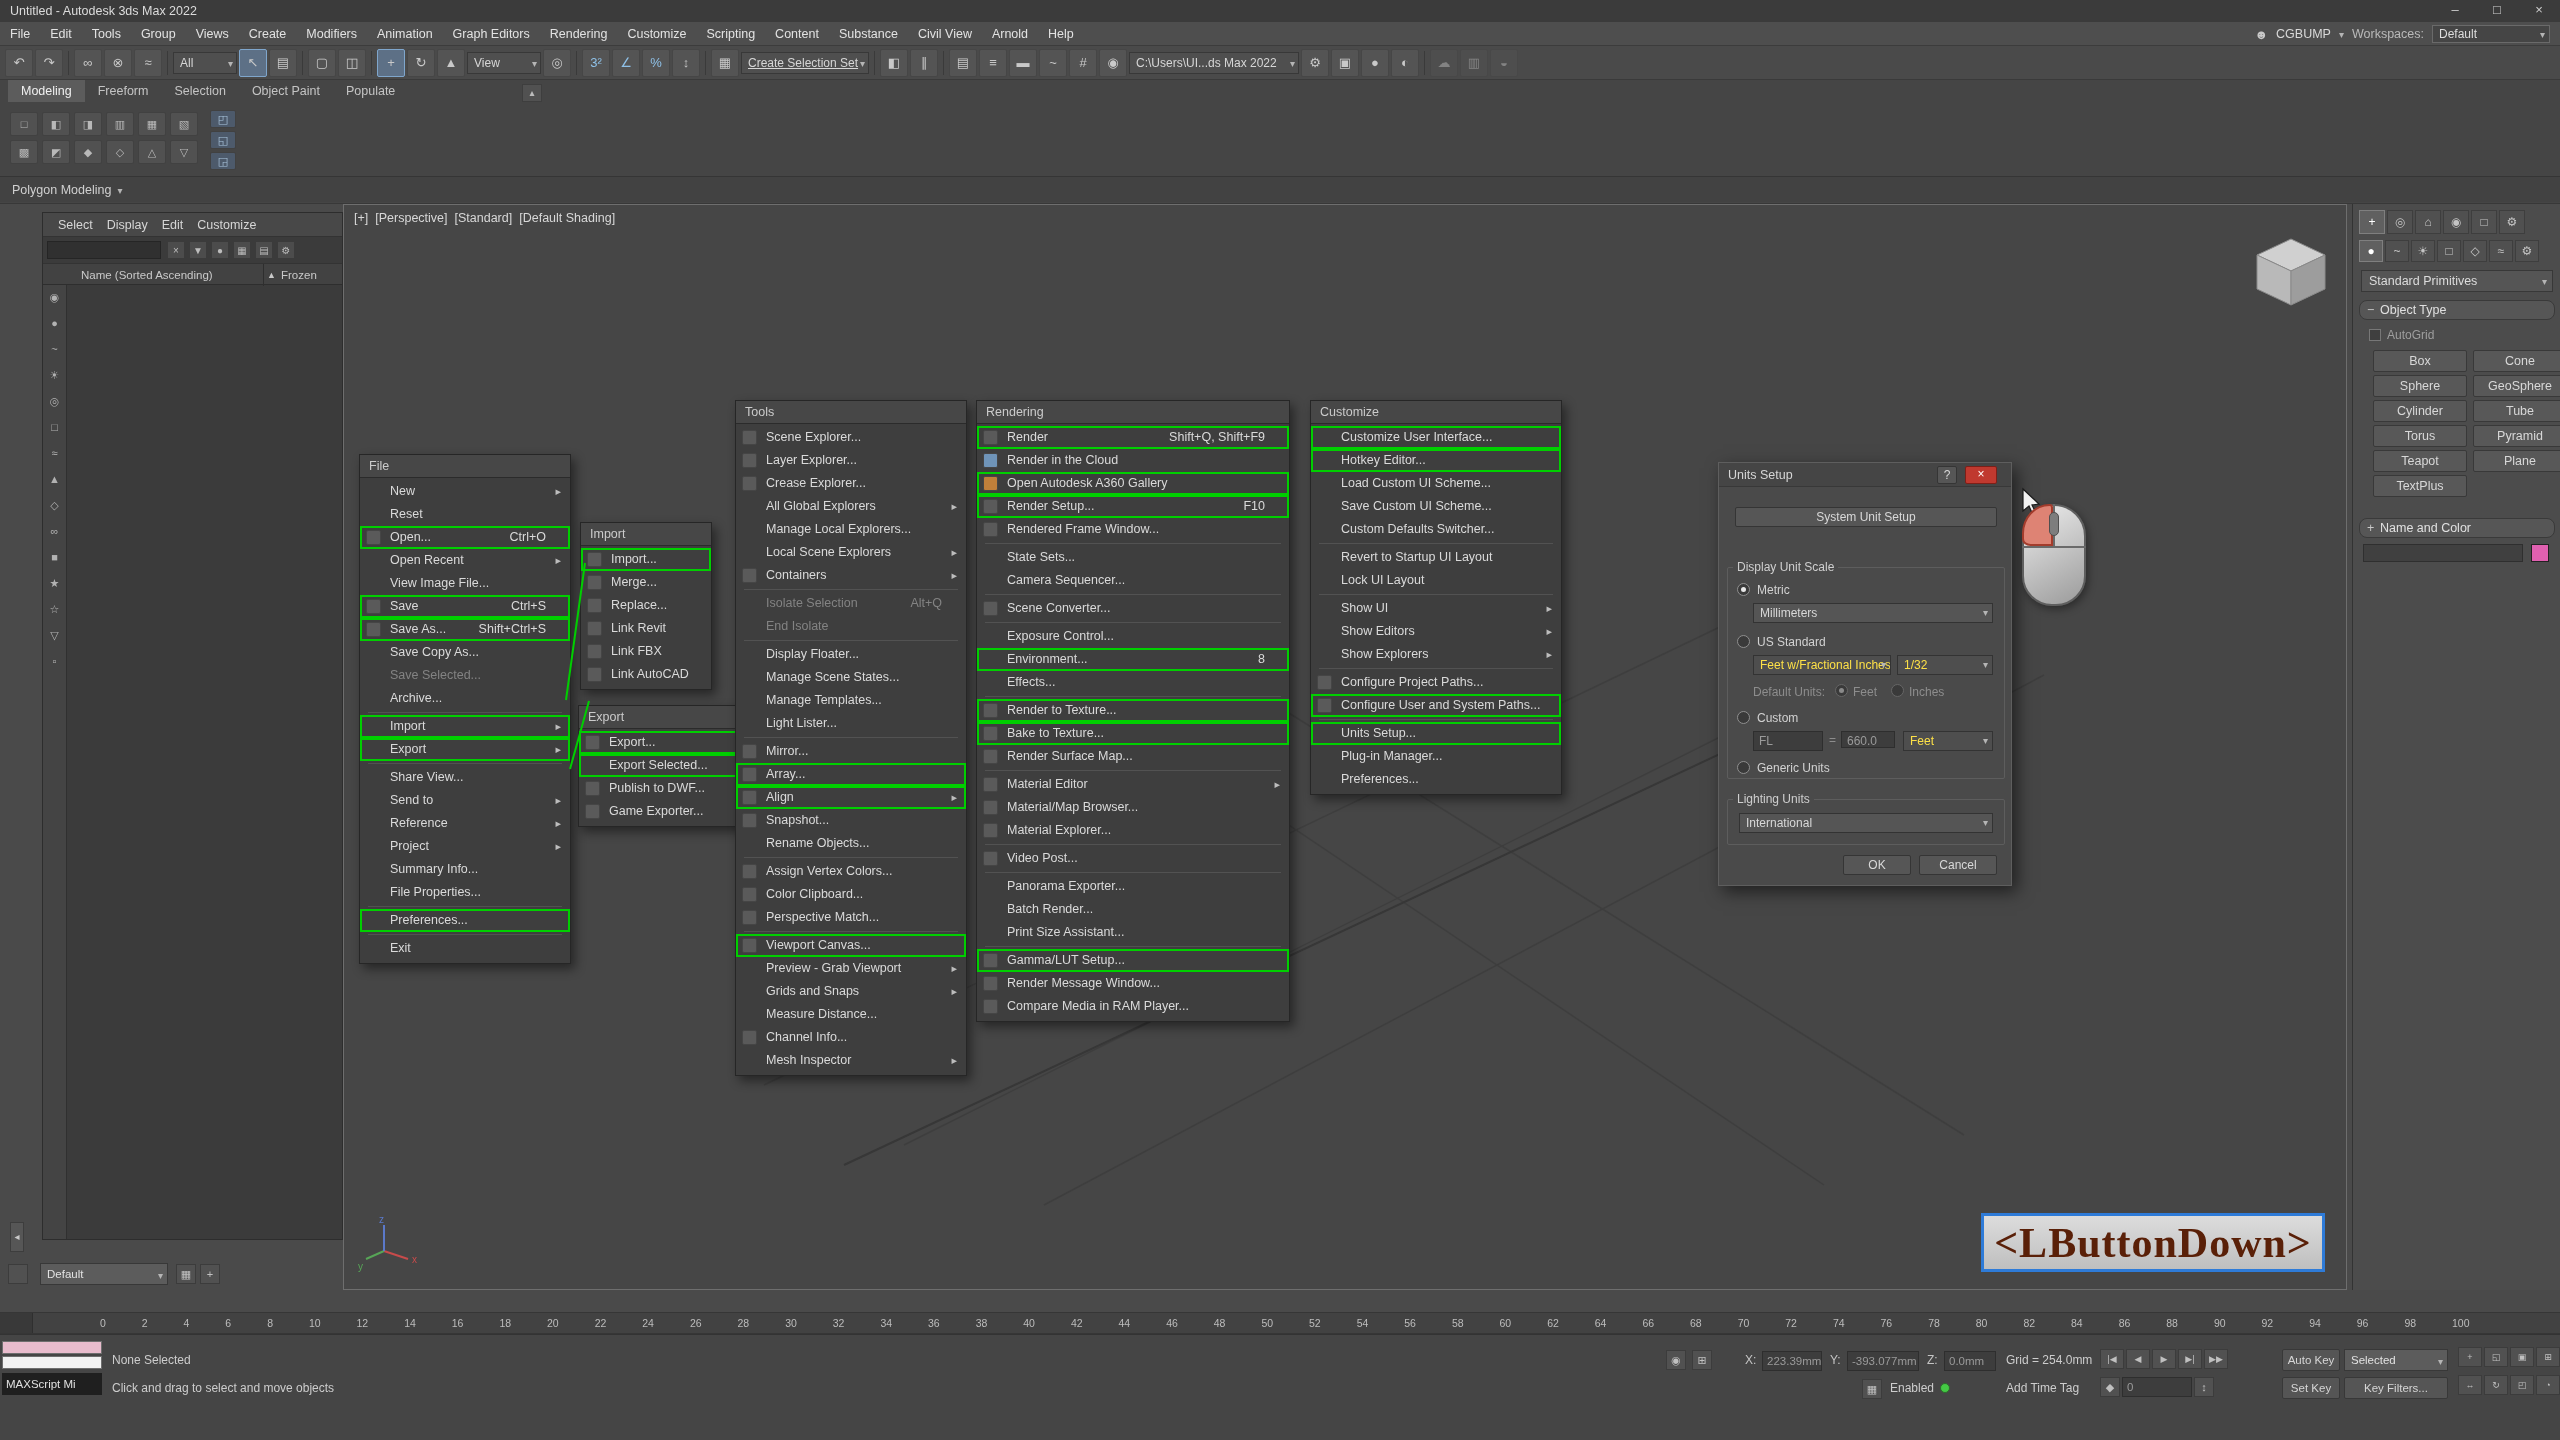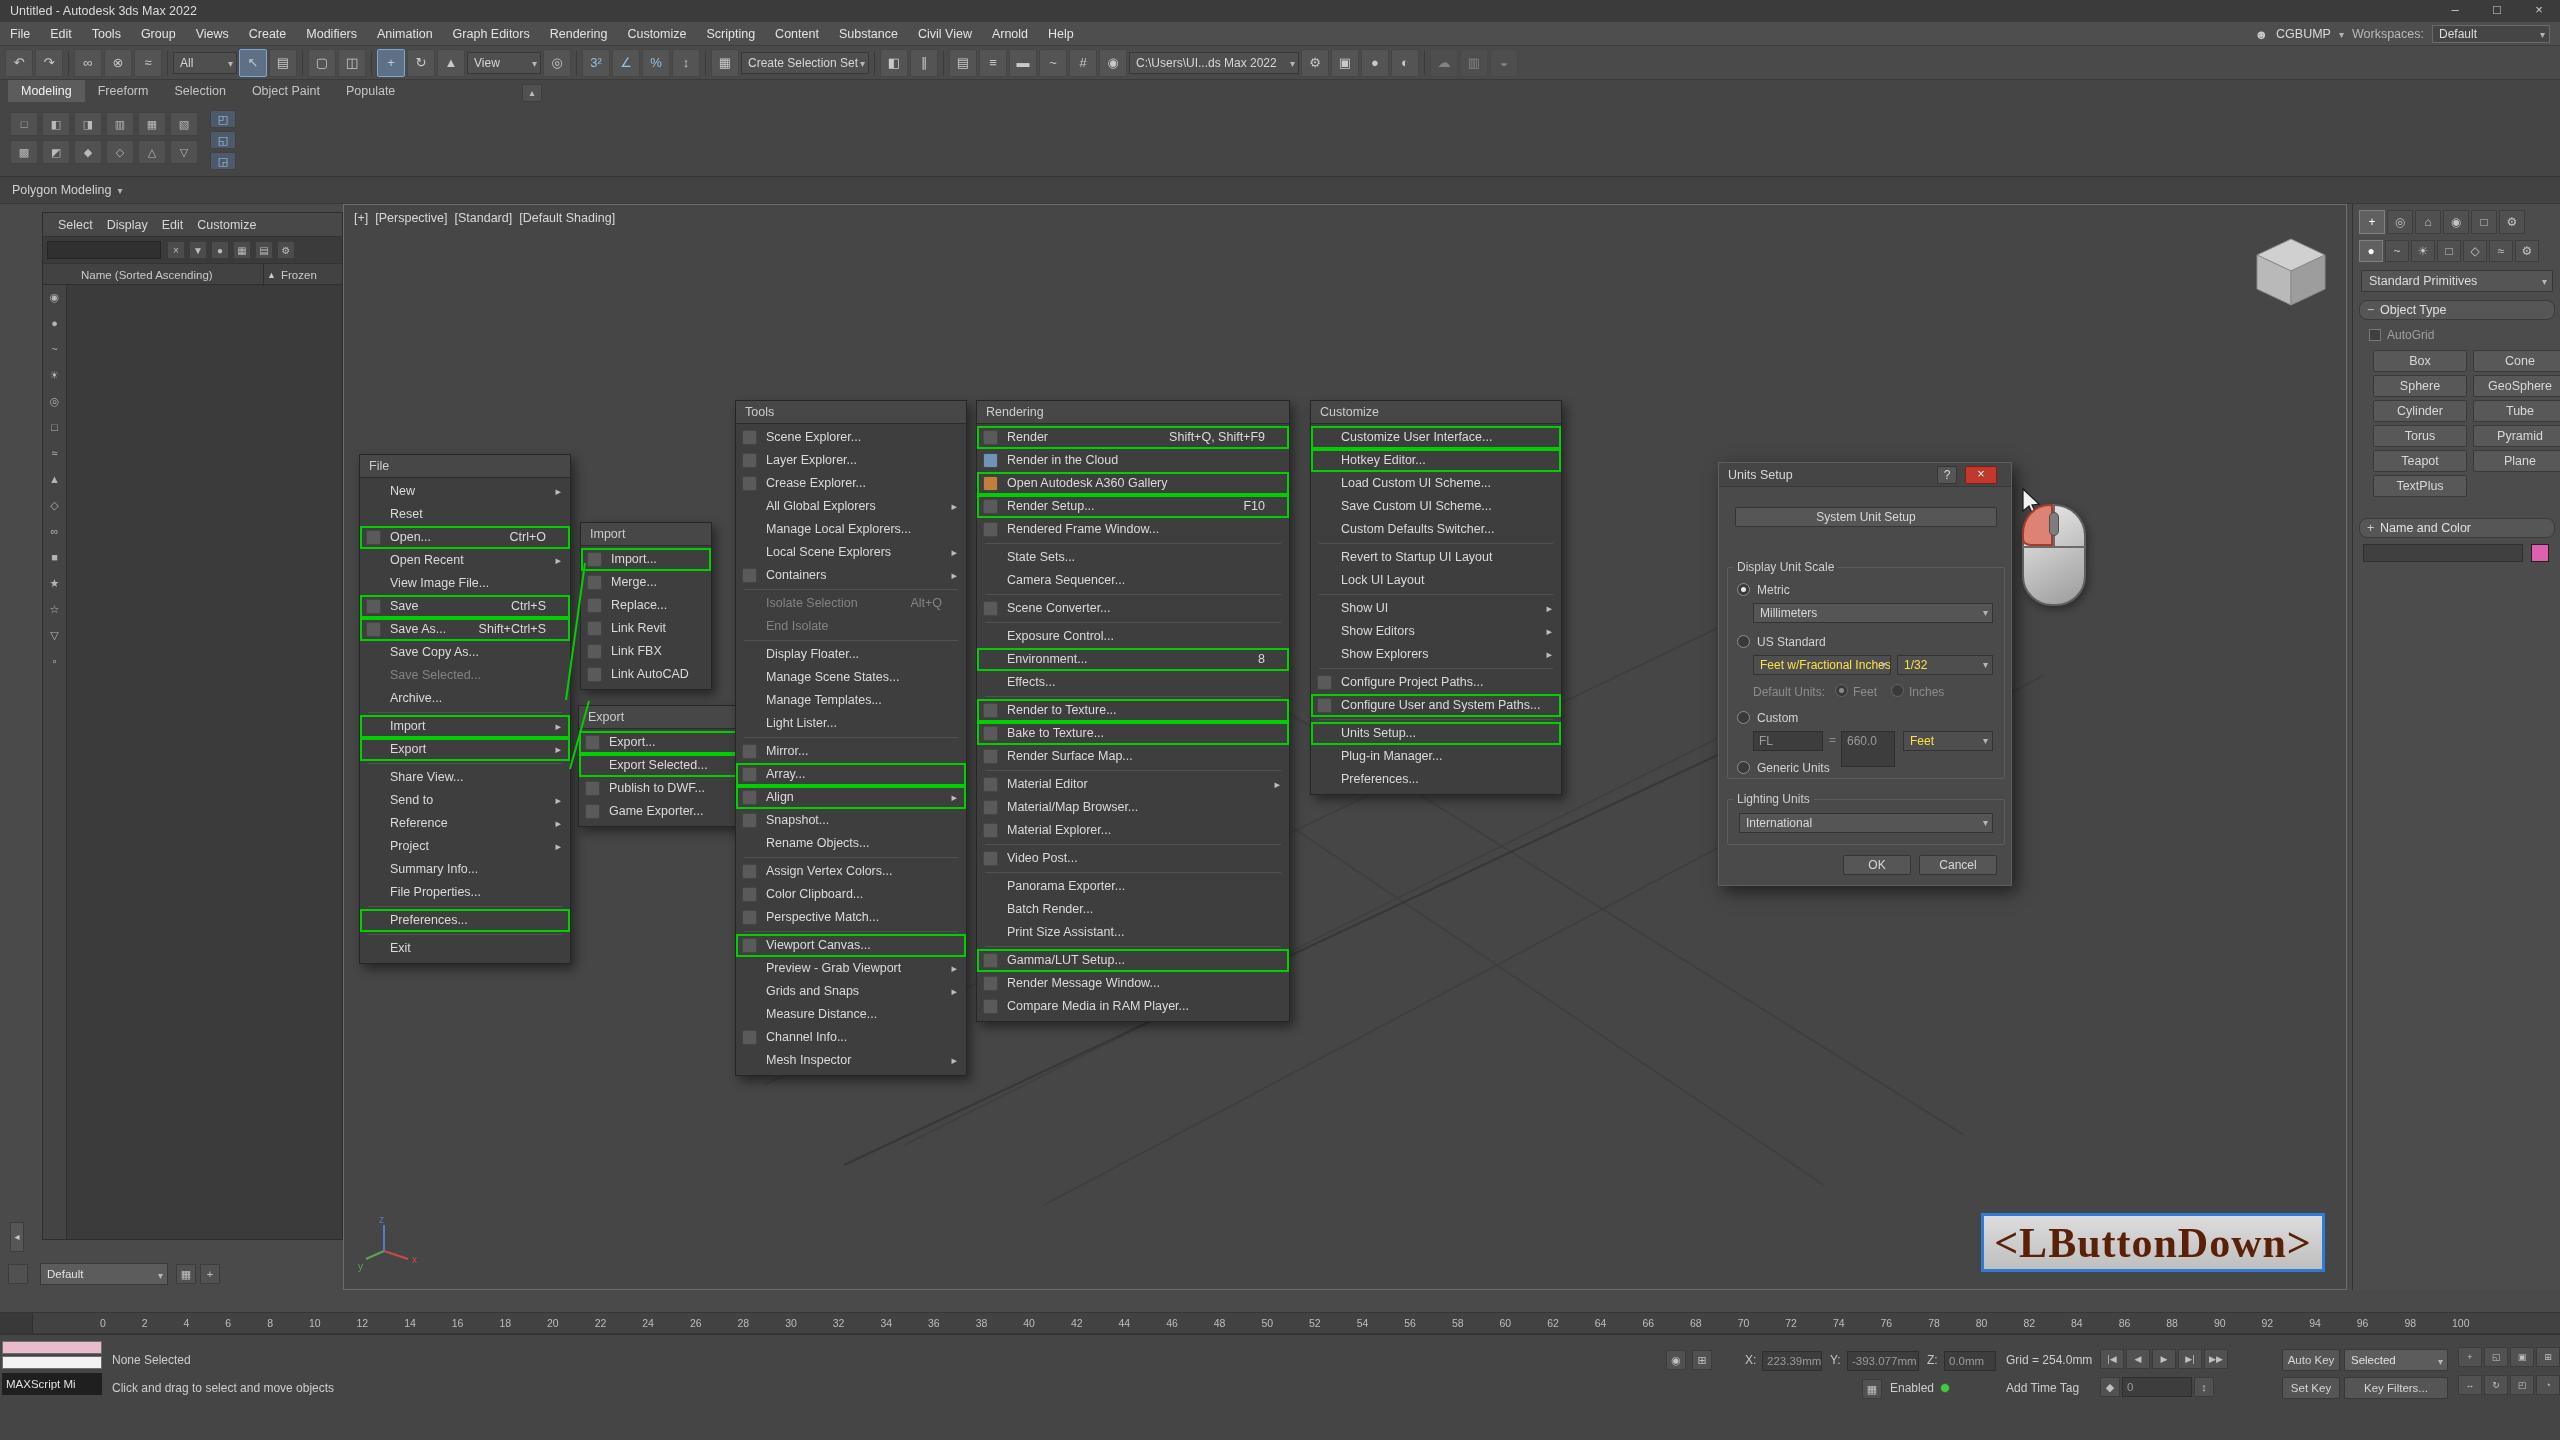--- a/index.html
+++ b/index.html
@@ -221,21 +221,21 @@
       <div class="tb-icon blue">
         <span>%</span>
       </div>
       <div class="tb-icon">
         <span>↕</span>
       </div>
       <div class="tb-sep"></div>
       <div class="tb-icon">
         <span>▦</span>
       </div>
-      <div class="tb-combo" style="width: 128px;"><span class="tb-combo-label">Create Selection Set</span></div>
+      <div class="tb-combo" style="width: 128px; text-decoration: underline;"><span class="tb-combo-label">Create Selection Set</span></div>
       <div class="tb-sep"></div>
       <div class="tb-icon">
         <span>◧</span>
       </div>
       <div class="tb-icon">
         <span>∥</span>
       </div>
       <div class="tb-sep"></div>
       <div class="tb-icon">
         <span>▤</span>
@@ -830,21 +830,21 @@
     <div class="dlabel dis" style="left:34px;top:222px">Default Units:</div>
     <div class="radio sel dis" style="left:116px;top:221px"></div>
     <div class="dlabel dis" style="left:134px;top:222px">Feet</div>
     <div class="radio dis" style="left:172px;top:221px"></div>
     <div class="dlabel dis" style="left:190px;top:222px">Inches</div>
 
     <div class="radio" style="left:18px;top:248px"></div>
     <div class="dlabel" style="left:38px;top:248px">Custom</div>
     <div class="dfield" style="left:34px;top:268px;width:70px;height:20px">FL</div>
     <div class="dlabel dis" style="left:110px;top:270px">=</div>
-    <div class="dfield" style="left:122px;top:268px;width:54px;height:36px">660.0</div>
+    <div class="dfield" style="left:122px;top:268px;width:54px;height:17px">660.0</div>
     <div class="combo dis" style="left:184px;top:268px;width:90px;height:20px"><span>Feet</span></div>
 
     <div class="radio" style="left:18px;top:298px"></div>
     <div class="dlabel" style="left:38px;top:298px">Generic Units</div>
 
     <div class="dgroup" style="left:8px;top:336px;width:278px;height:46px"></div>
     <div class="dgrouplabel" style="left:14px;top:329px">Lighting Units</div>
     <div class="combo" style="left:20px;top:350px;width:254px;height:20px"><span>International</span></div>
 
     <div class="dbtn" style="left:124px;top:392px;width:68px;height:20px;line-height:18px">OK</div>

